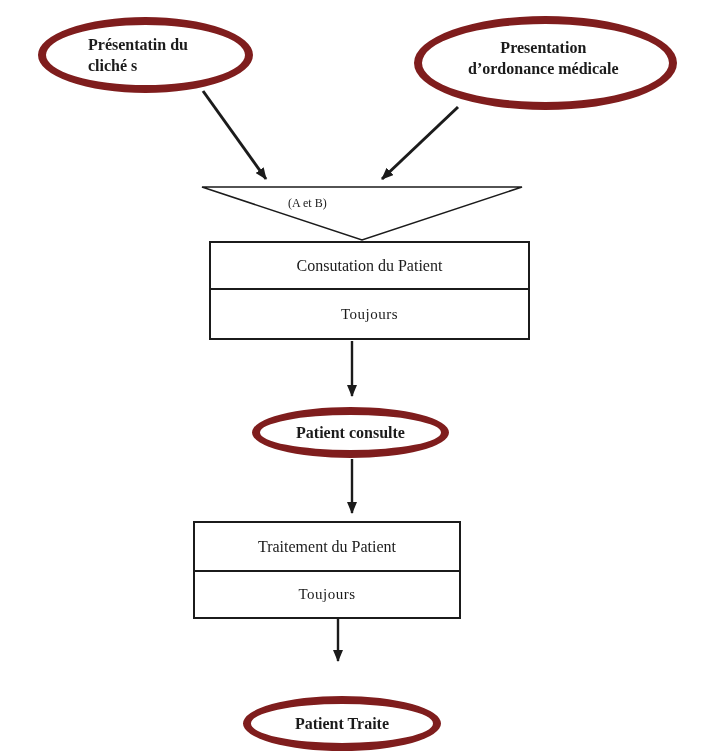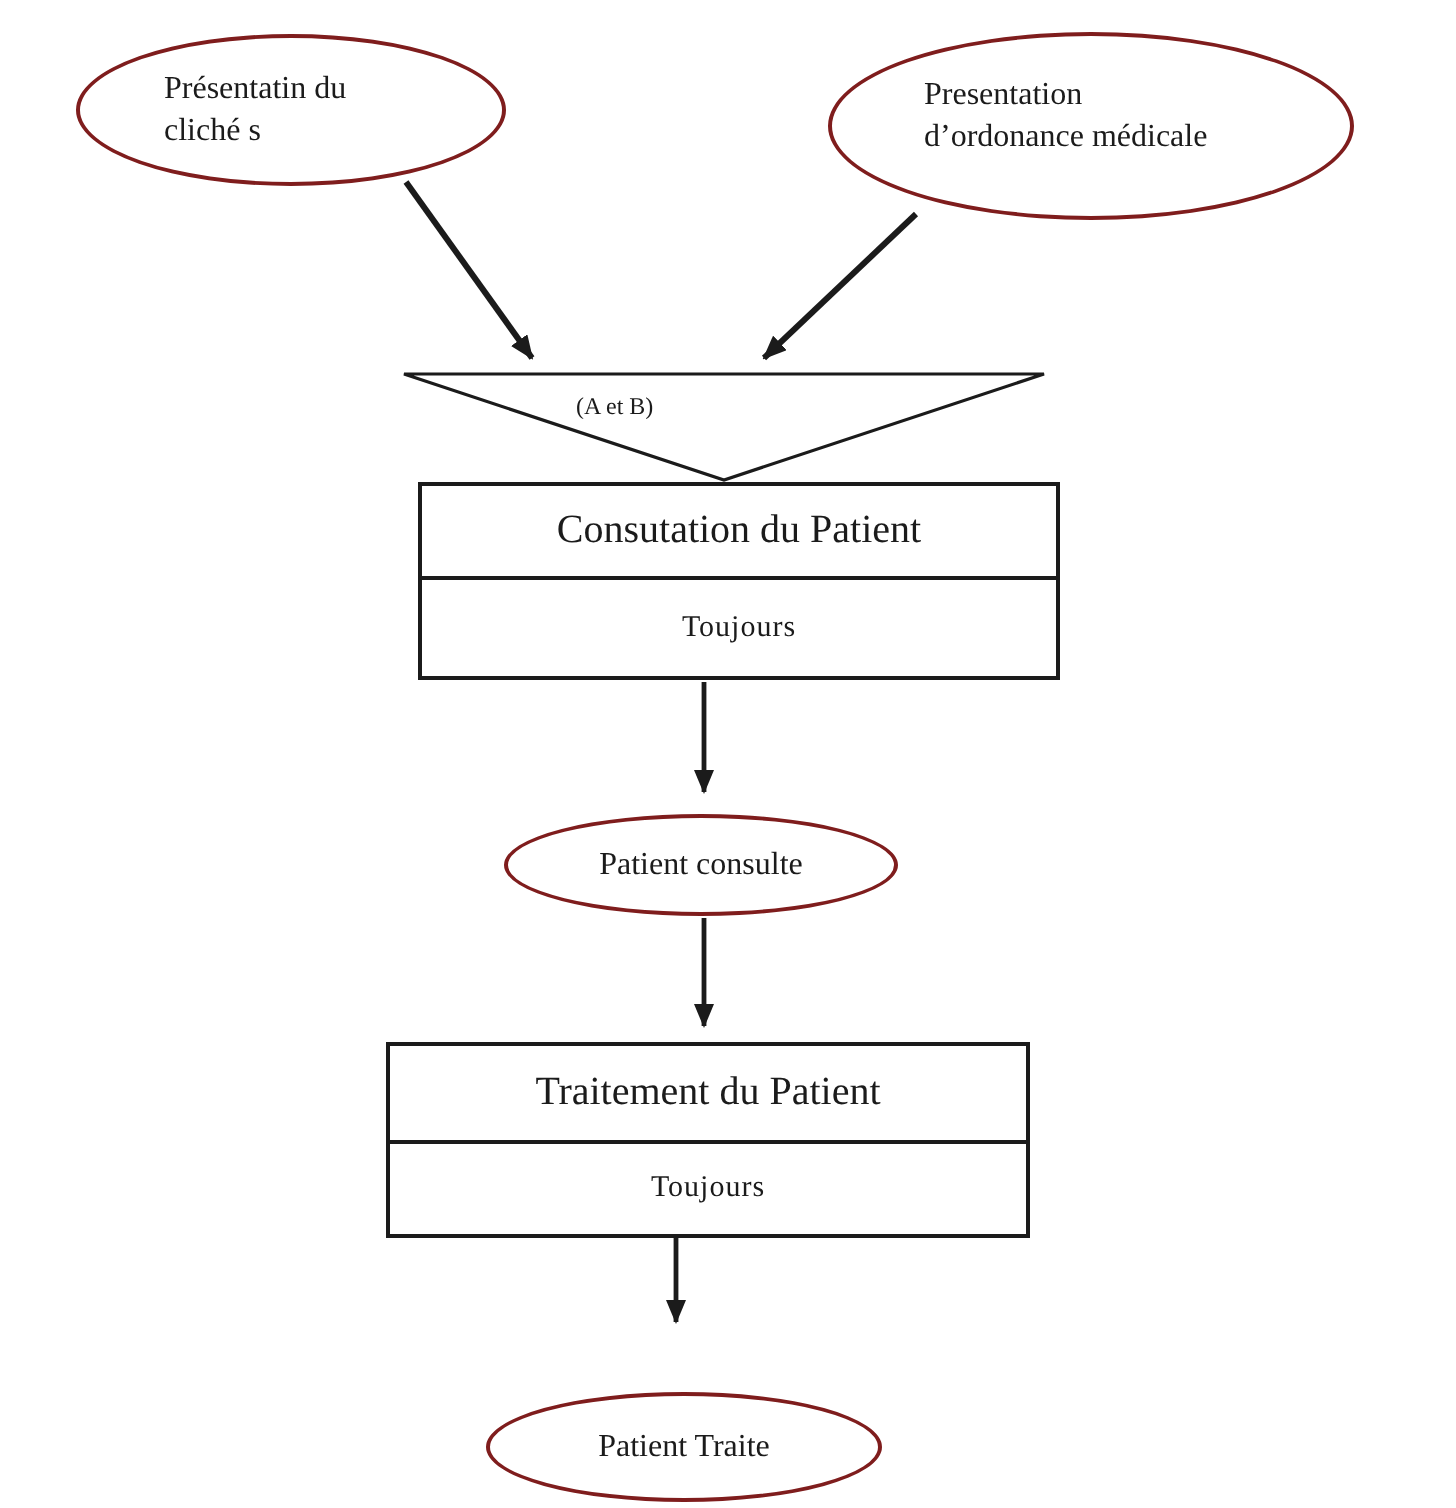--- a/index.html
+++ b/index.html
@@ -17,58 +17,59 @@
     overflow: hidden;
   }
   .layer {
     position: absolute;
     left: 0;
     top: 0;
   }
   .shape {
     position: absolute;
     box-sizing: border-box;
-    border: 2px solid #7f1d1d;
+    border: 8px solid #7f1d1d;
     background: #ffffff;
+    font-weight: bold;
   }
   .ellipse {
     border-radius: 50%;
     display: flex;
     align-items: center;
   }
   .ellipse .lbl {
     white-space: pre-line;
     font-size: 16px;
     line-height: 21px;
   }
   .ellipse.centered {
     justify-content: center;
     text-align: center;
   }
   #ev-cliches   { left: 38px;  top: 17px;  width: 215px; height: 76px; padding-left: 42px; }
-  #ev-ordonnance{ left: 414px; top: 16px;  width: 263px; height: 94px; padding-left: 46px; padding-bottom: 10px; }
+  #ev-ordonnance{ left: 414px; top: 16px;  width: 263px; height: 94px; padding-left: 46px; padding-bottom: 10px; text-align: center; }
   #res-consulte { left: 252px; top: 407px; width: 197px; height: 51px; }
   #res-traite   { left: 243px; top: 696px; width: 198px; height: 55px; }
   .opbox {
     position: absolute;
     box-sizing: border-box;
     border: 2px solid #1b1b1b;
     background: #ffffff;
     display: flex;
     flex-direction: column;
   }
   #op-consultation { left: 209px; top: 241px; width: 321px; height: 99px; }
-  #op-traitement   { left: 193px; top: 521px; width: 322px; height: 98px; }
+  #op-traitement   { left: 193px; top: 521px; width: 268px; height: 98px; }
   .opbox .title {
     flex: 0 0 auto;
     display: flex;
     align-items: center;
     justify-content: center;
     border-bottom: 2px solid #1b1b1b;
-    font-size: 20px;
+    font-size: 16px;
   }
   #op-consultation .title { height: 45px; }
   #op-traitement   .title { height: 47px; }
   .opbox .rule {
     flex: 1 1 auto;
     display: flex;
     align-items: center;
     justify-content: center;
     font-size: 15px;
     letter-spacing: 0.5px;

